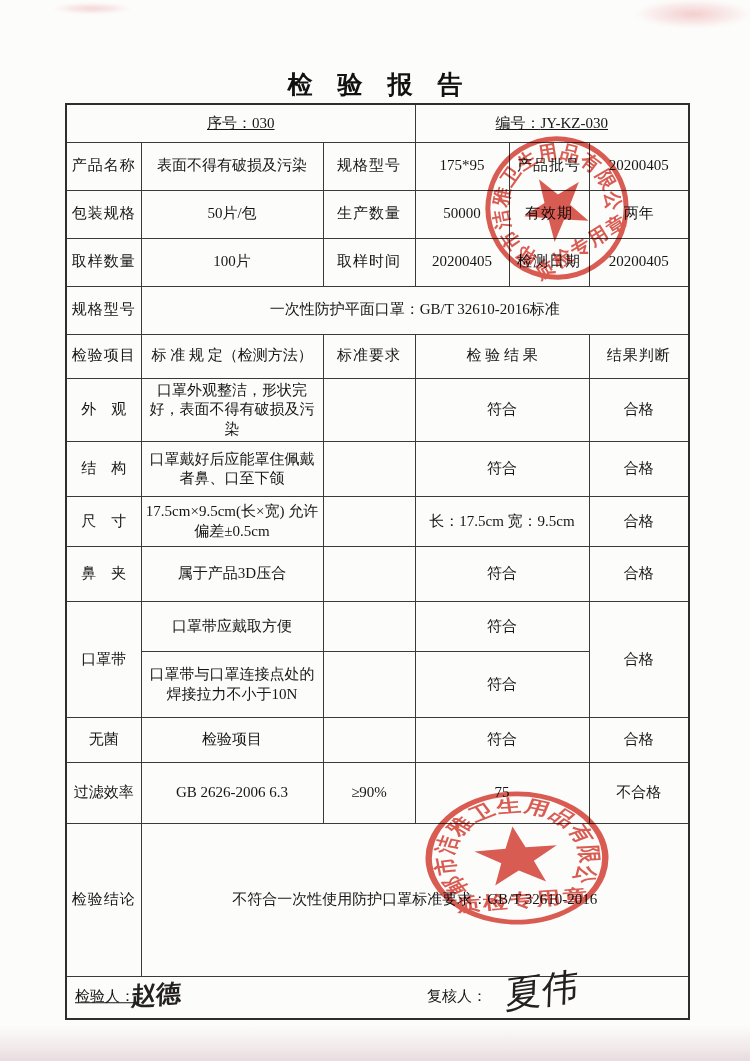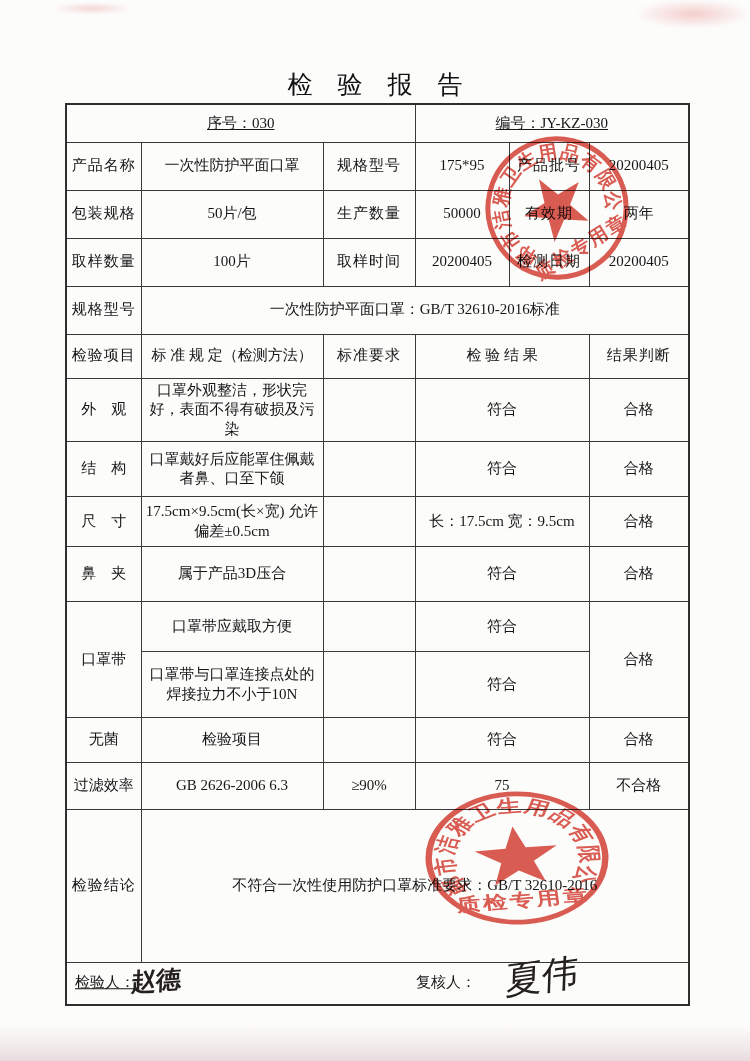--- a/index.html
+++ b/index.html
@@ -1,30 +1,30 @@
 <!DOCTYPE html>
 <html><head>
 <meta charset="utf-8">
 <style>
   html,body{margin:0;padding:0;}
   body{background:#f4f4f2;font-family:"Liberation Serif","DejaVu Serif",serif;}
   .page{position:relative;width:750px;height:1061px;background:#fcfcfb;overflow:hidden;color:#191919;}
   .title{margin:0;position:absolute;top:68px;left:0;width:100%;text-align:center;
-         font-size:25px;font-weight:normal;color:#111;}
+         font-size:25px;font-weight:bold;color:#111;}
   table.report{position:absolute;top:103px;left:65px;width:623px;border-collapse:collapse;
          table-layout:fixed;border:2.5px solid #2e2e2e;}
   table.report td{border:1.6px solid #3a3a3a;text-align:center;vertical-align:middle;
          padding:2px 3px;font-size:15px;line-height:1.3;color:#161616;}
   td.al{text-align:left;padding-left:9px;font-size:16px;text-decoration:underline;}
   td.std{font-size:14.5px;}
   td.lbl{letter-spacing:1px;}
   td.footer-cell{position:relative;text-align:left;overflow:visible;}
   .f-label{position:absolute;top:50%;transform:translateY(-50%);font-size:15px;white-space:nowrap;}
   .f-label.ins{left:8px;text-decoration:underline;}
-  .f-label.rev{left:349px;}
+  .f-label.rev{left:360px;}
   .sig{position:absolute;white-space:nowrap;color:#23201e;}
   .sig.ins{left:64px;top:2px;font-size:25px;font-weight:600;transform:rotate(-4deg) skewX(-6deg);}
   .sig.rev{left:438px;top:-10px;font-size:37px;transform:rotate(-8deg) skewX(-10deg);}
   .stamp{position:absolute;color:#d8463c;opacity:.88;mix-blend-mode:multiply;pointer-events:none;}
   .stamp text{font-family:"Liberation Serif","DejaVu Serif",serif;font-weight:bold;}
   .artifact{position:absolute;filter:blur(1.5px);}
   .artifact.tl{left:52px;top:3px;width:80px;height:11px;
      background:radial-gradient(ellipse at center,rgba(226,130,130,.35),rgba(226,130,130,0) 70%);}
   .artifact.tr{left:636px;top:0;width:114px;height:28px;
      background:radial-gradient(ellipse at center,rgba(232,140,140,.42),rgba(232,140,140,0) 72%);}
@@ -50,21 +50,21 @@
         <col style="width:80px">
         <col style="width:100px">
     </colgroup>
     <tbody>
         <tr style="height:38px">
       <td class="al" colspan="3"><span>序号：</span><span>030</span></td>
       <td class="al" colspan="3"><span>编号：</span><span>JY-KZ-030</span></td>
     </tr>
     <tr style="height:48px">
       <td class="lbl">产品名称</td>
-      <td>一次性防护平面口罩</td>
+      <td>表面不得有破损及污染</td>
       <td class="lbl">规格型号</td>
       <td>175*95</td>
       <td class="lbl">产品批号</td>
       <td>20200405</td>
     </tr>
     <tr style="height:48px">
       <td class="lbl">包装规格</td>
       <td>50片/包</td>
       <td class="lbl">生产数量</td>
       <td>50000</td>
@@ -130,21 +130,21 @@
       <td></td>
       <td colspan="2">符合</td>
     </tr>
     <tr style="height:45px">
       <td>无菌</td>
       <td class="std">检验项目</td>
       <td></td>
       <td colspan="2">符合</td>
       <td>合格</td>
     </tr>
-    <tr style="height:47px">
+    <tr style="height:61px">
       <td>过滤效率</td>
       <td class="std">GB 2626-2006 6.3</td>
       <td>≥90%</td>
       <td colspan="2">75</td>
       <td>不合格</td>
     </tr>
     <tr style="height:153px">
       <td class="lbl">检验结论</td>
       <td colspan="5">不符合一次性使用防护口罩标准要求：GB/T 32610-2016</td>
     </tr>

